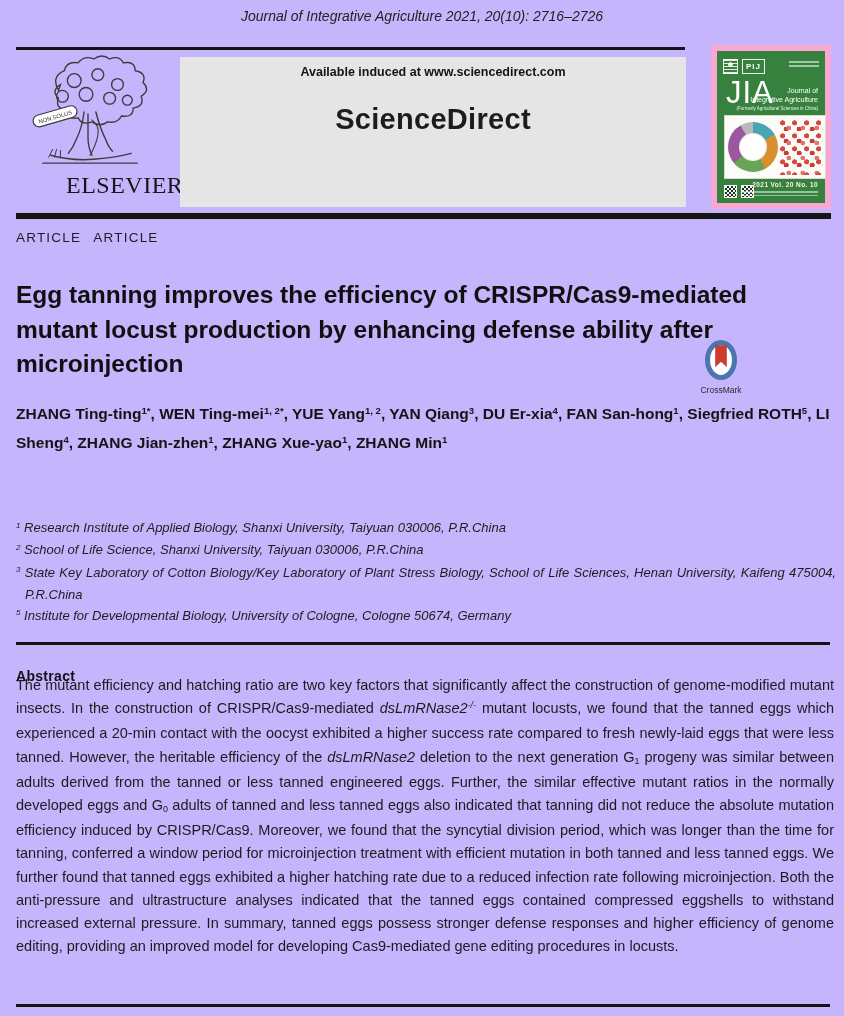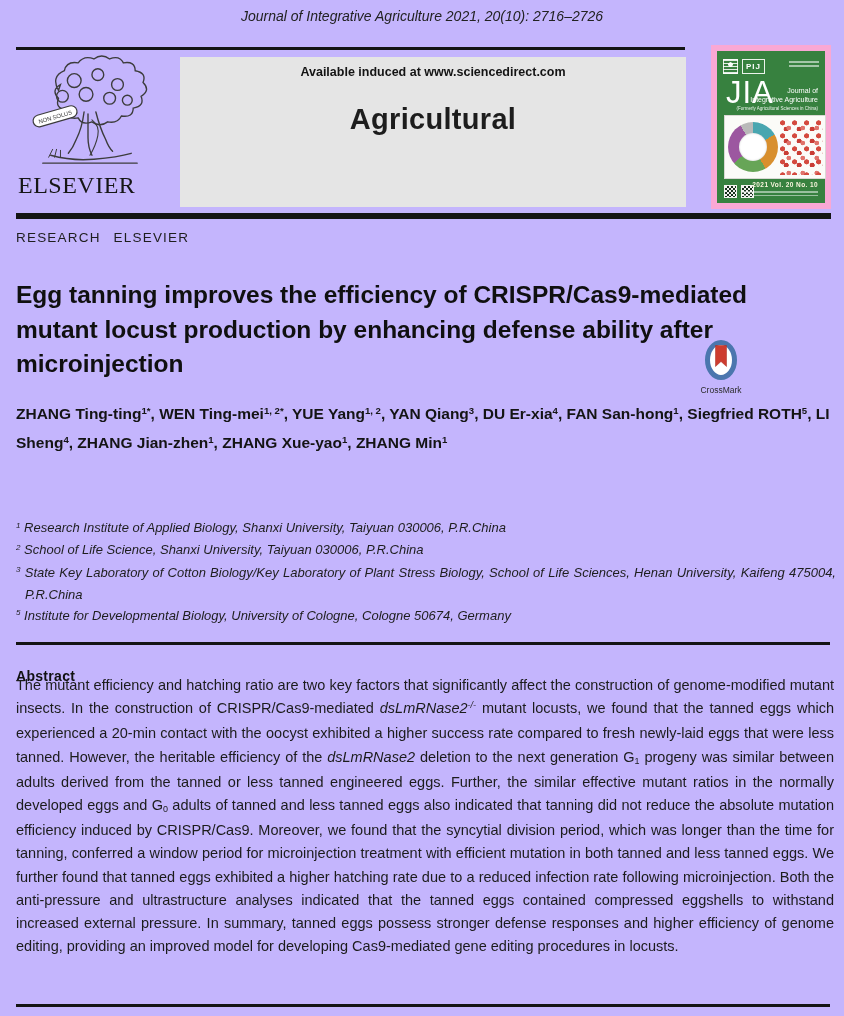--- a/index.html
+++ b/index.html
@@ -11,21 +11,21 @@
 
   .rule{position:absolute;background:#141414;}
   .rule-top{left:16px;top:47px;width:669px;height:3px;}
   .rule-header-bottom{left:16px;top:213px;width:815px;height:6px;}
   .rule-abstract-top{left:16px;top:642px;width:814px;height:2.5px;}
   .rule-page-bottom{left:16px;top:1004px;width:814px;height:3px;}
 
   
   .elsevier{position:absolute;left:12px;top:55px;width:152px;text-align:center;}
   .elsevier-word{font-family:"Liberation Serif",serif;font-size:24px;color:#161616;
-                 letter-spacing:.5px;margin-top:-3px;text-align:left;padding-left:6px;}
+                 letter-spacing:.5px;margin-top:-3px;text-align:left;padding-left:6px;margin-left:48px;}
 
   
   .graybox{position:absolute;left:180px;top:57px;width:506px;height:150px;background:#e5e5e5;
            text-align:center;}
   .avail{padding-top:8px;font-size:12.5px;font-weight:bold;color:#141414;}
   .sciencedirect{margin-top:24px;font-size:29px;font-weight:bold;color:#1d1d1d;letter-spacing:.3px;}
 
   
   .cover{position:absolute;left:711px;top:45px;width:120px;height:164px;box-sizing:border-box;
          background:#37813f;border:6px solid #f9a8d4;}
@@ -119,21 +119,21 @@
       <g transform="rotate(-16 34 64)">
         <rect x="10" y="56" width="46" height="12" rx="6" fill="#ffffff" stroke="#3c3c3c" stroke-width="1.2"></rect>
         <text x="33" y="64.8" text-anchor="middle" font-size="6" fill="#3c3c3c">NON SOLUS</text>
       </g>
     </svg>
     <div class="elsevier-word">ELSEVIER</div>
   </div>
 
   <div class="graybox">
     <div class="avail">Available induced at www.sciencedirect.com</div>
-    <div class="sciencedirect">Agricultural</div>
+    <div class="sciencedirect">ScienceDirect</div>
   </div>
 
   <div class="cover">
     <div class="cover-logos">
       <div class="caas-box"></div>
       <div class="pij-box">PIJ</div>
     </div>
     <div class="issn-lines">
         <div></div>
         <div></div>
@@ -154,21 +154,21 @@
     </div>
     <div class="issue-line">2021   Vol. 20   No. 10</div>
     <div class="url-lines">
         <div></div>
         <div></div>
       </div>
   </div>
 
   <div class="rule rule-header-bottom"></div>
 
-  <div class="research-article">RESEARCH ELSEVIER</div>
+  <div class="research-article">ARTICLE ARTICLE</div>
 
   <div class="title">
     <div>Egg tanning improves the efficiency of CRISPR/Cas9-mediated</div>
     <div>mutant locust production by enhancing defense ability after</div>
     <div>microinjection</div>
   </div>
 
   <div class="crossmark">
     <svg width="40" height="42" viewBox="0 0 40 42">
       <ellipse cx="20" cy="20" rx="13.5" ry="17.5" fill="#ffffff" stroke="#4b76ae" stroke-width="5"></ellipse>

